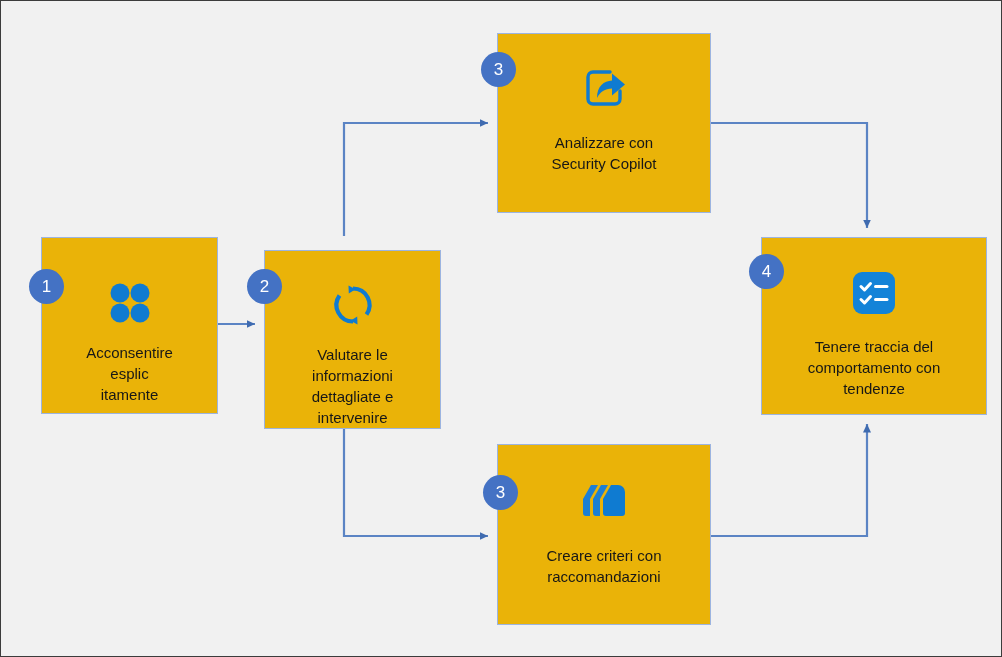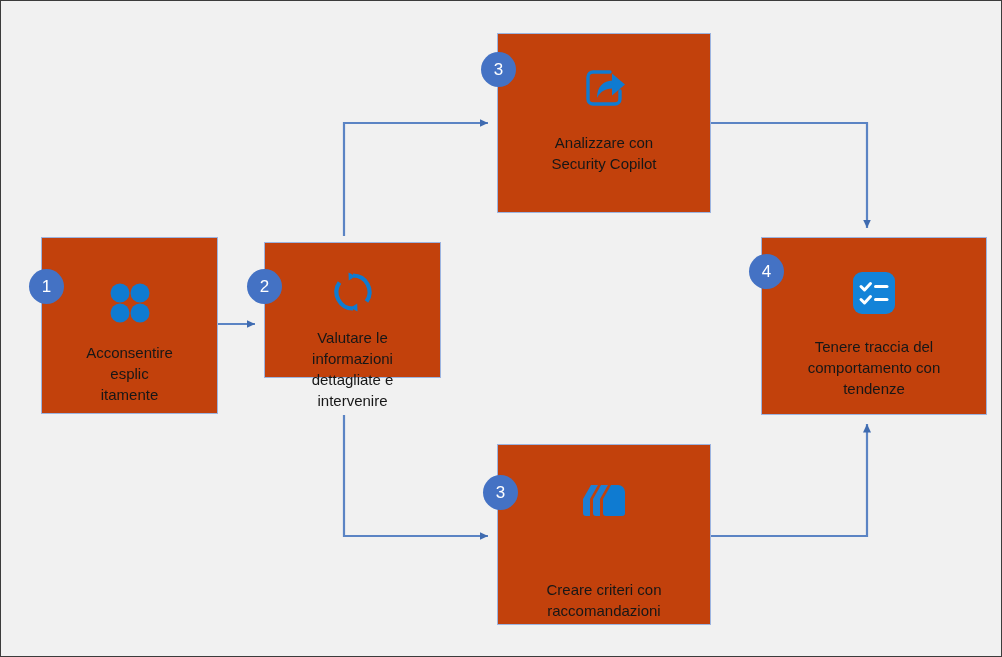--- a/index.html
+++ b/index.html
@@ -20,21 +20,21 @@
   #svg-connectors {
     position: absolute;
     left: 0;
     top: 0;
     width: 1002px;
     height: 657px;
     pointer-events: none;
   }
   .node {
     position: absolute;
-    background: #c2410c;
+    background: #eab308;
     border: 1px solid #9cb4e0;
     box-sizing: border-box;
     display: flex;
     flex-direction: column;
     align-items: center;
     justify-content: flex-start;
   }
   .node-icon {
     display: flex;
     align-items: center;
@@ -57,23 +57,23 @@
     background: #4472c4;
     color: #ffffff;
     font-size: 17px;
     display: flex;
     align-items: center;
     justify-content: center;
     z-index: 5;
   }
   
   #node-1 { left: 40px;  top: 236px; width: 177px; height: 177px; justify-content: center; }
-  #node-2 { left: 263px; top: 241px; width: 177px; height: 136px; }
+  #node-2 { left: 263px; top: 249px; width: 177px; height: 179px; }
   #node-3a{ left: 496px; top: 32px;  width: 214px; height: 180px; }
-  #node-3b{ left: 496px; top: 443px; width: 214px; height: 181px; gap: 34px; }
+  #node-3b{ left: 496px; top: 443px; width: 214px; height: 181px; }
   #node-4 { left: 760px; top: 236px; width: 226px; height: 178px; }
 
   #node-1 .node-icon { padding-top: 28px; }
   #node-2 .node-icon { padding-top: 26px; }
   #node-3a .node-icon { padding-top: 26px; }
   #node-3b .node-icon { padding-top: 26px; }
   #node-4 .node-icon { padding-top: 26px; }
 
   #node-1 .node-label { padding-top: 10px; }
   #node-2 .node-label { padding-top: 12px; }

